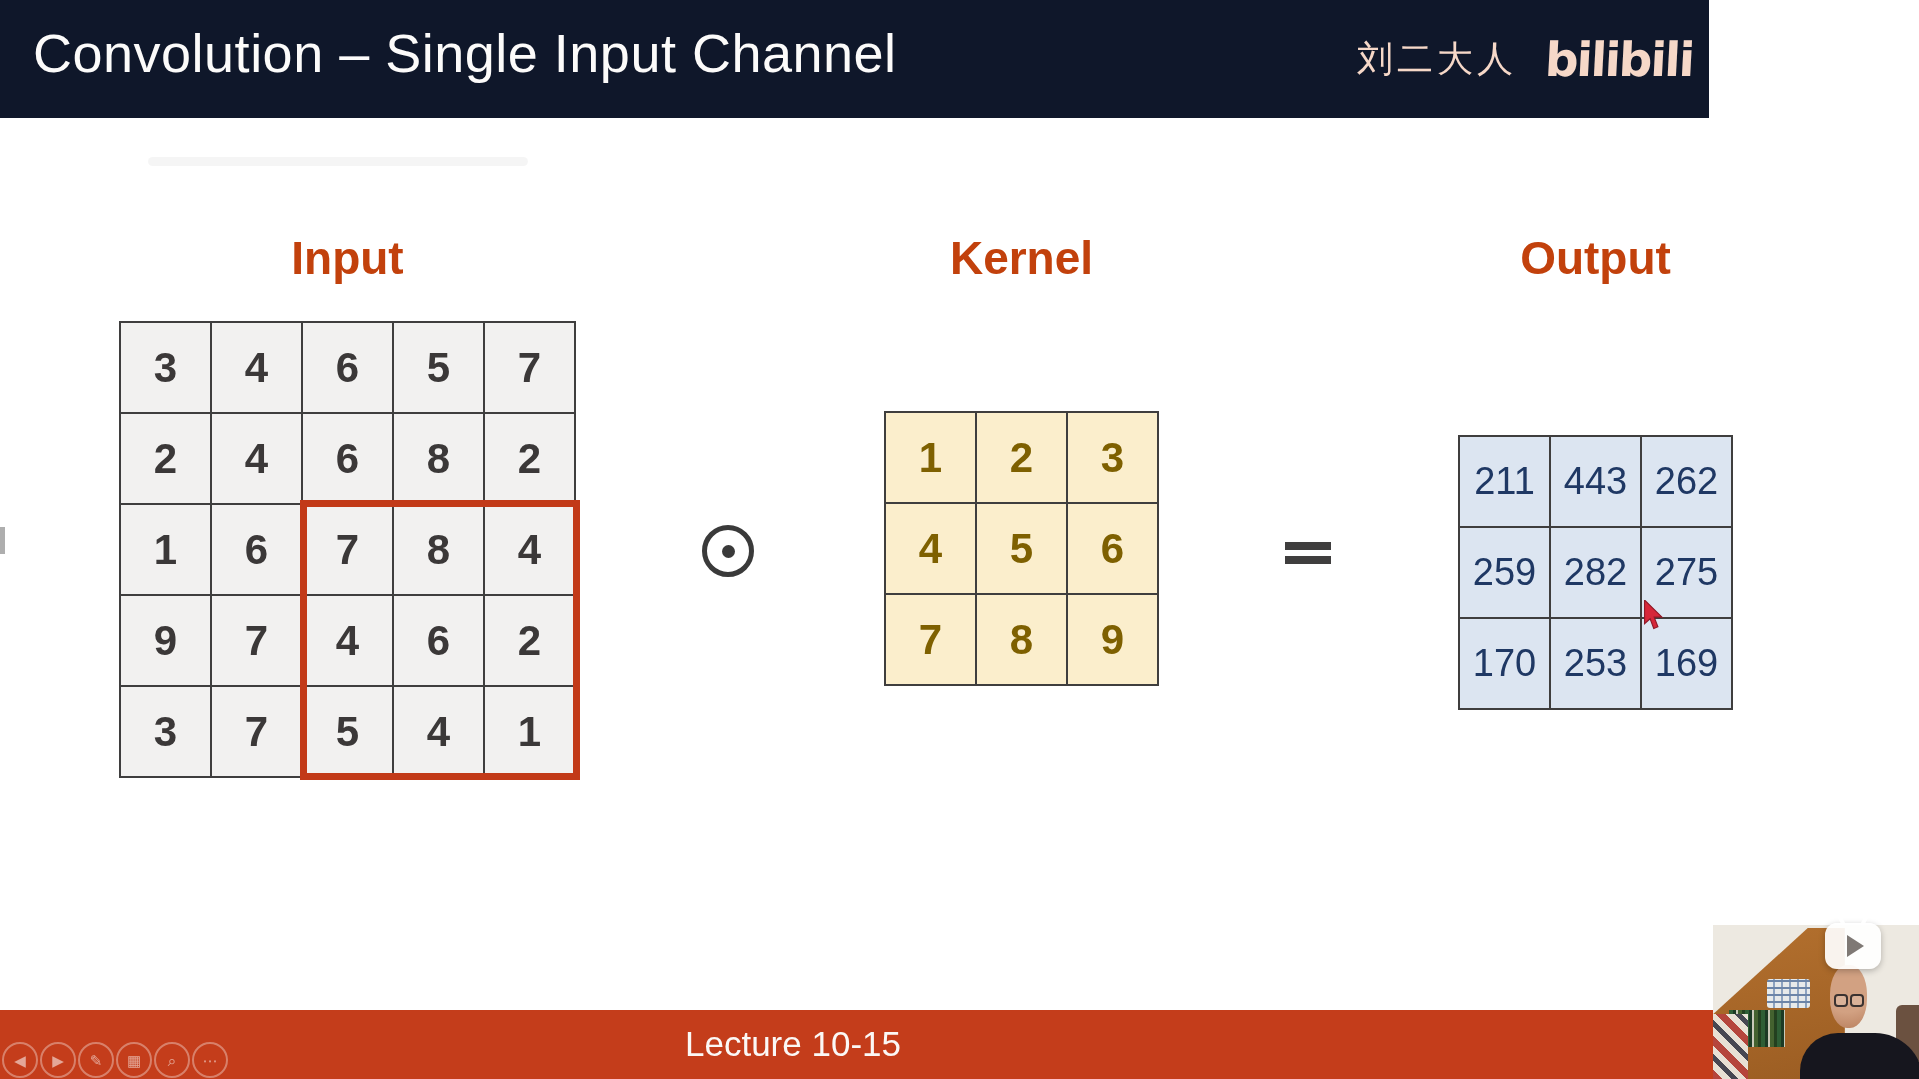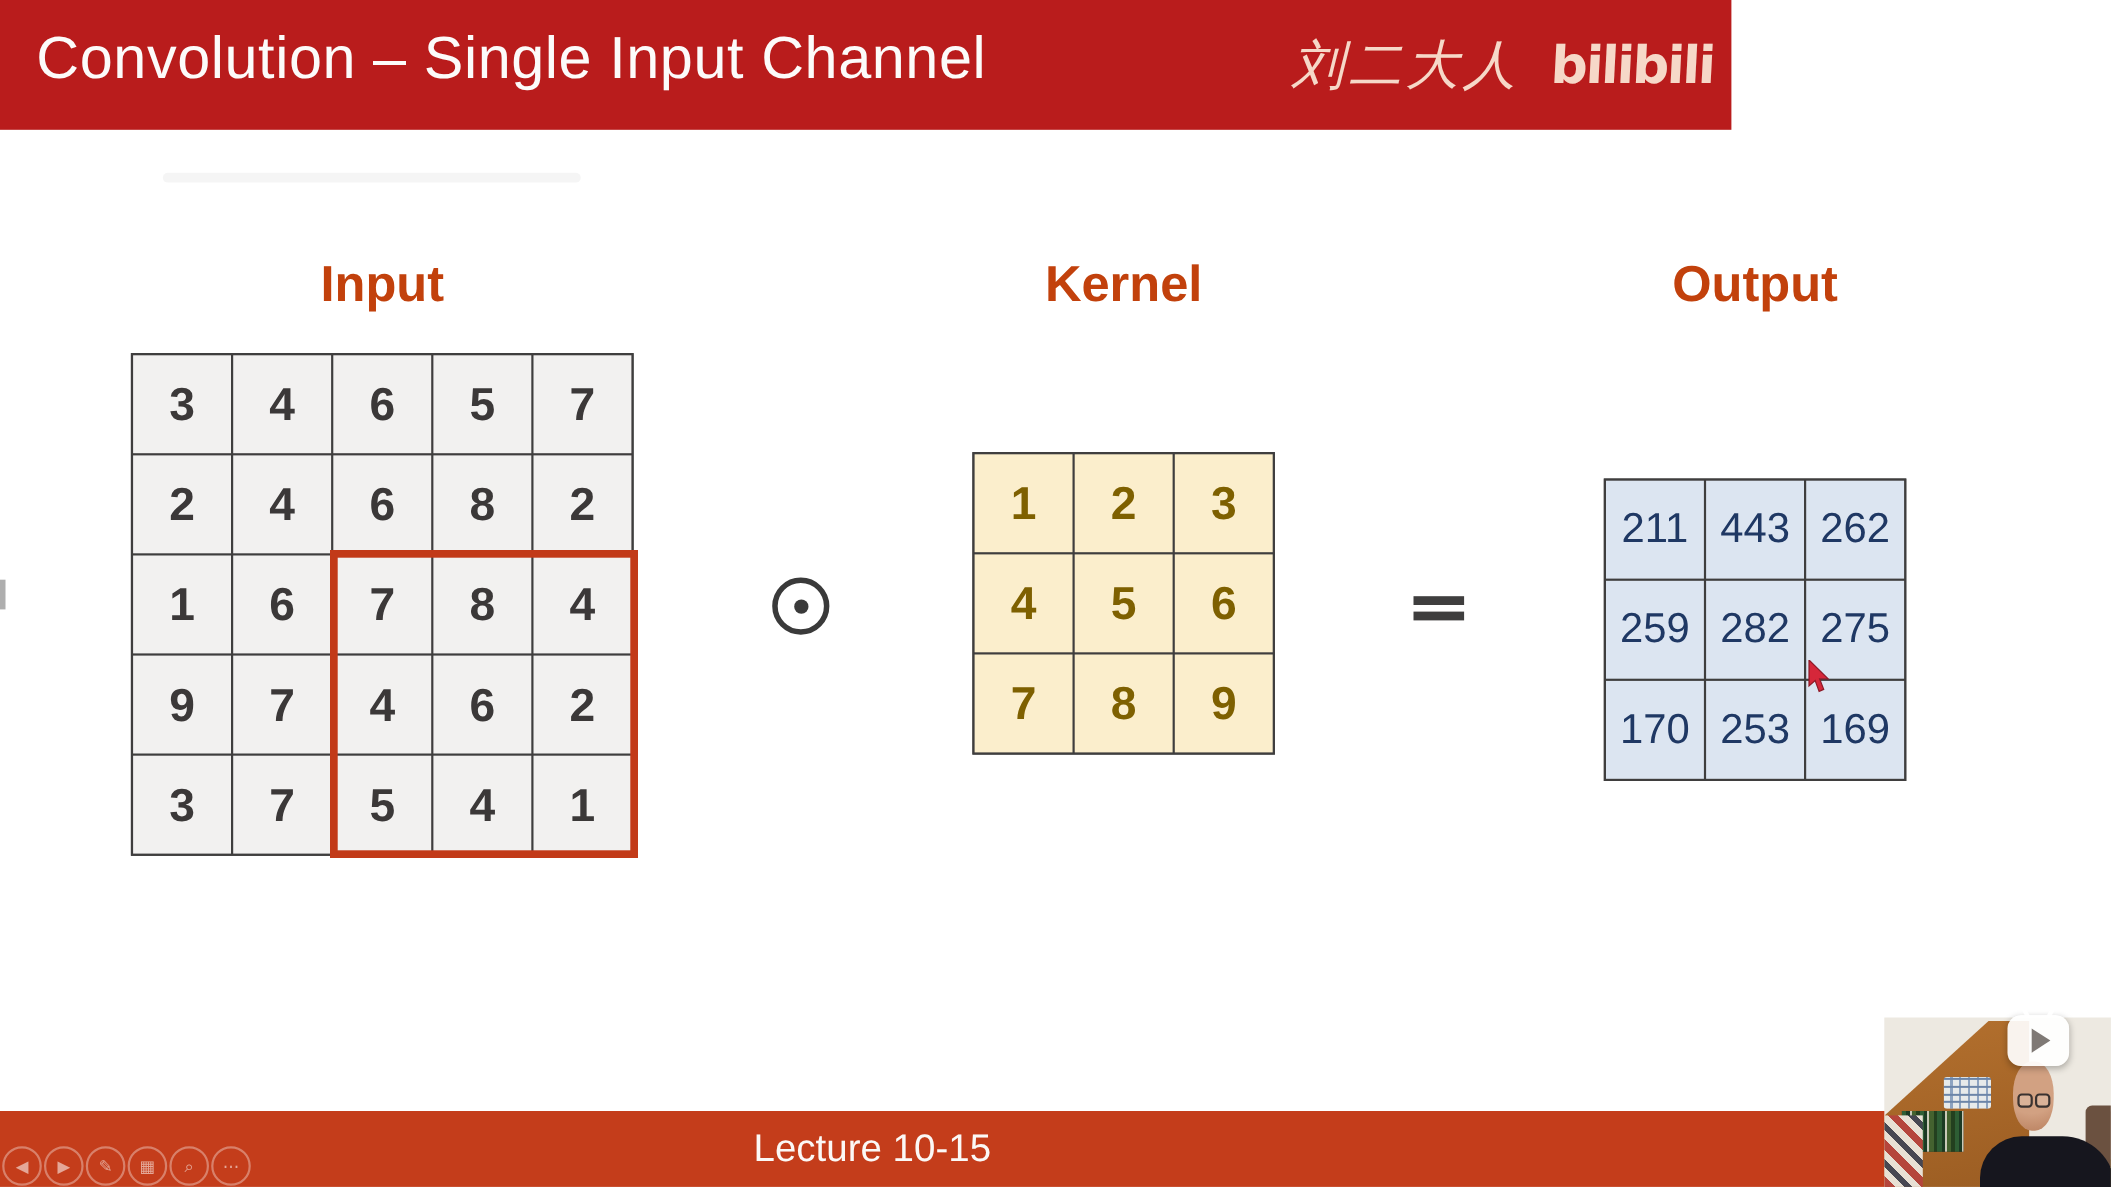--- a/index.html
+++ b/index.html
@@ -1,25 +1,25 @@
 <!DOCTYPE html>
 <html><head>
 <meta charset="utf-8">
 <style>
   * { margin:0; padding:0; box-sizing:border-box; }
   html,body { width:1919px; height:1079px; overflow:hidden; background:#fff;
               font-family:"Liberation Sans", sans-serif; }
 
   
-  .header { position:absolute; left:0; top:0; width:1574px; height:118px; background:#b91c1c;text-align:center; }
+  .header { position:absolute; left:0; top:0; width:1709px; height:118px; background:#0f172a;text-align:center; }
   .title  { position:absolute; left:33px; top:22px; font-size:54px; font-weight:400;
             color:#FCFBFA; letter-spacing:.5px; }
   .logo-group { position:absolute; right:16px; top:0; height:118px; display:flex;
                 align-items:center; gap:28px; }
-  .channel { font-size:48px; color:#F6D8C8; letter-spacing:4px;font-style:italic; }
+  .channel { font-size:36px; color:#F6D8C8; letter-spacing:4px; }
   .brand   { font-size:47px; font-weight:800; color:#F6D8C8; letter-spacing:-2px;
              font-family:"DejaVu Sans", sans-serif; transform:skewX(-3deg); }
 
   
   .mat-label { position:absolute; top:230px; height:56px; font-size:46px; font-weight:700;
                color:#c2410c; text-align:center; line-height:56px; }
 
   
   .grid { position:absolute; display:grid; gap:2px; background:#3F3E3E;
           border:2px solid #3F3E3E; }

